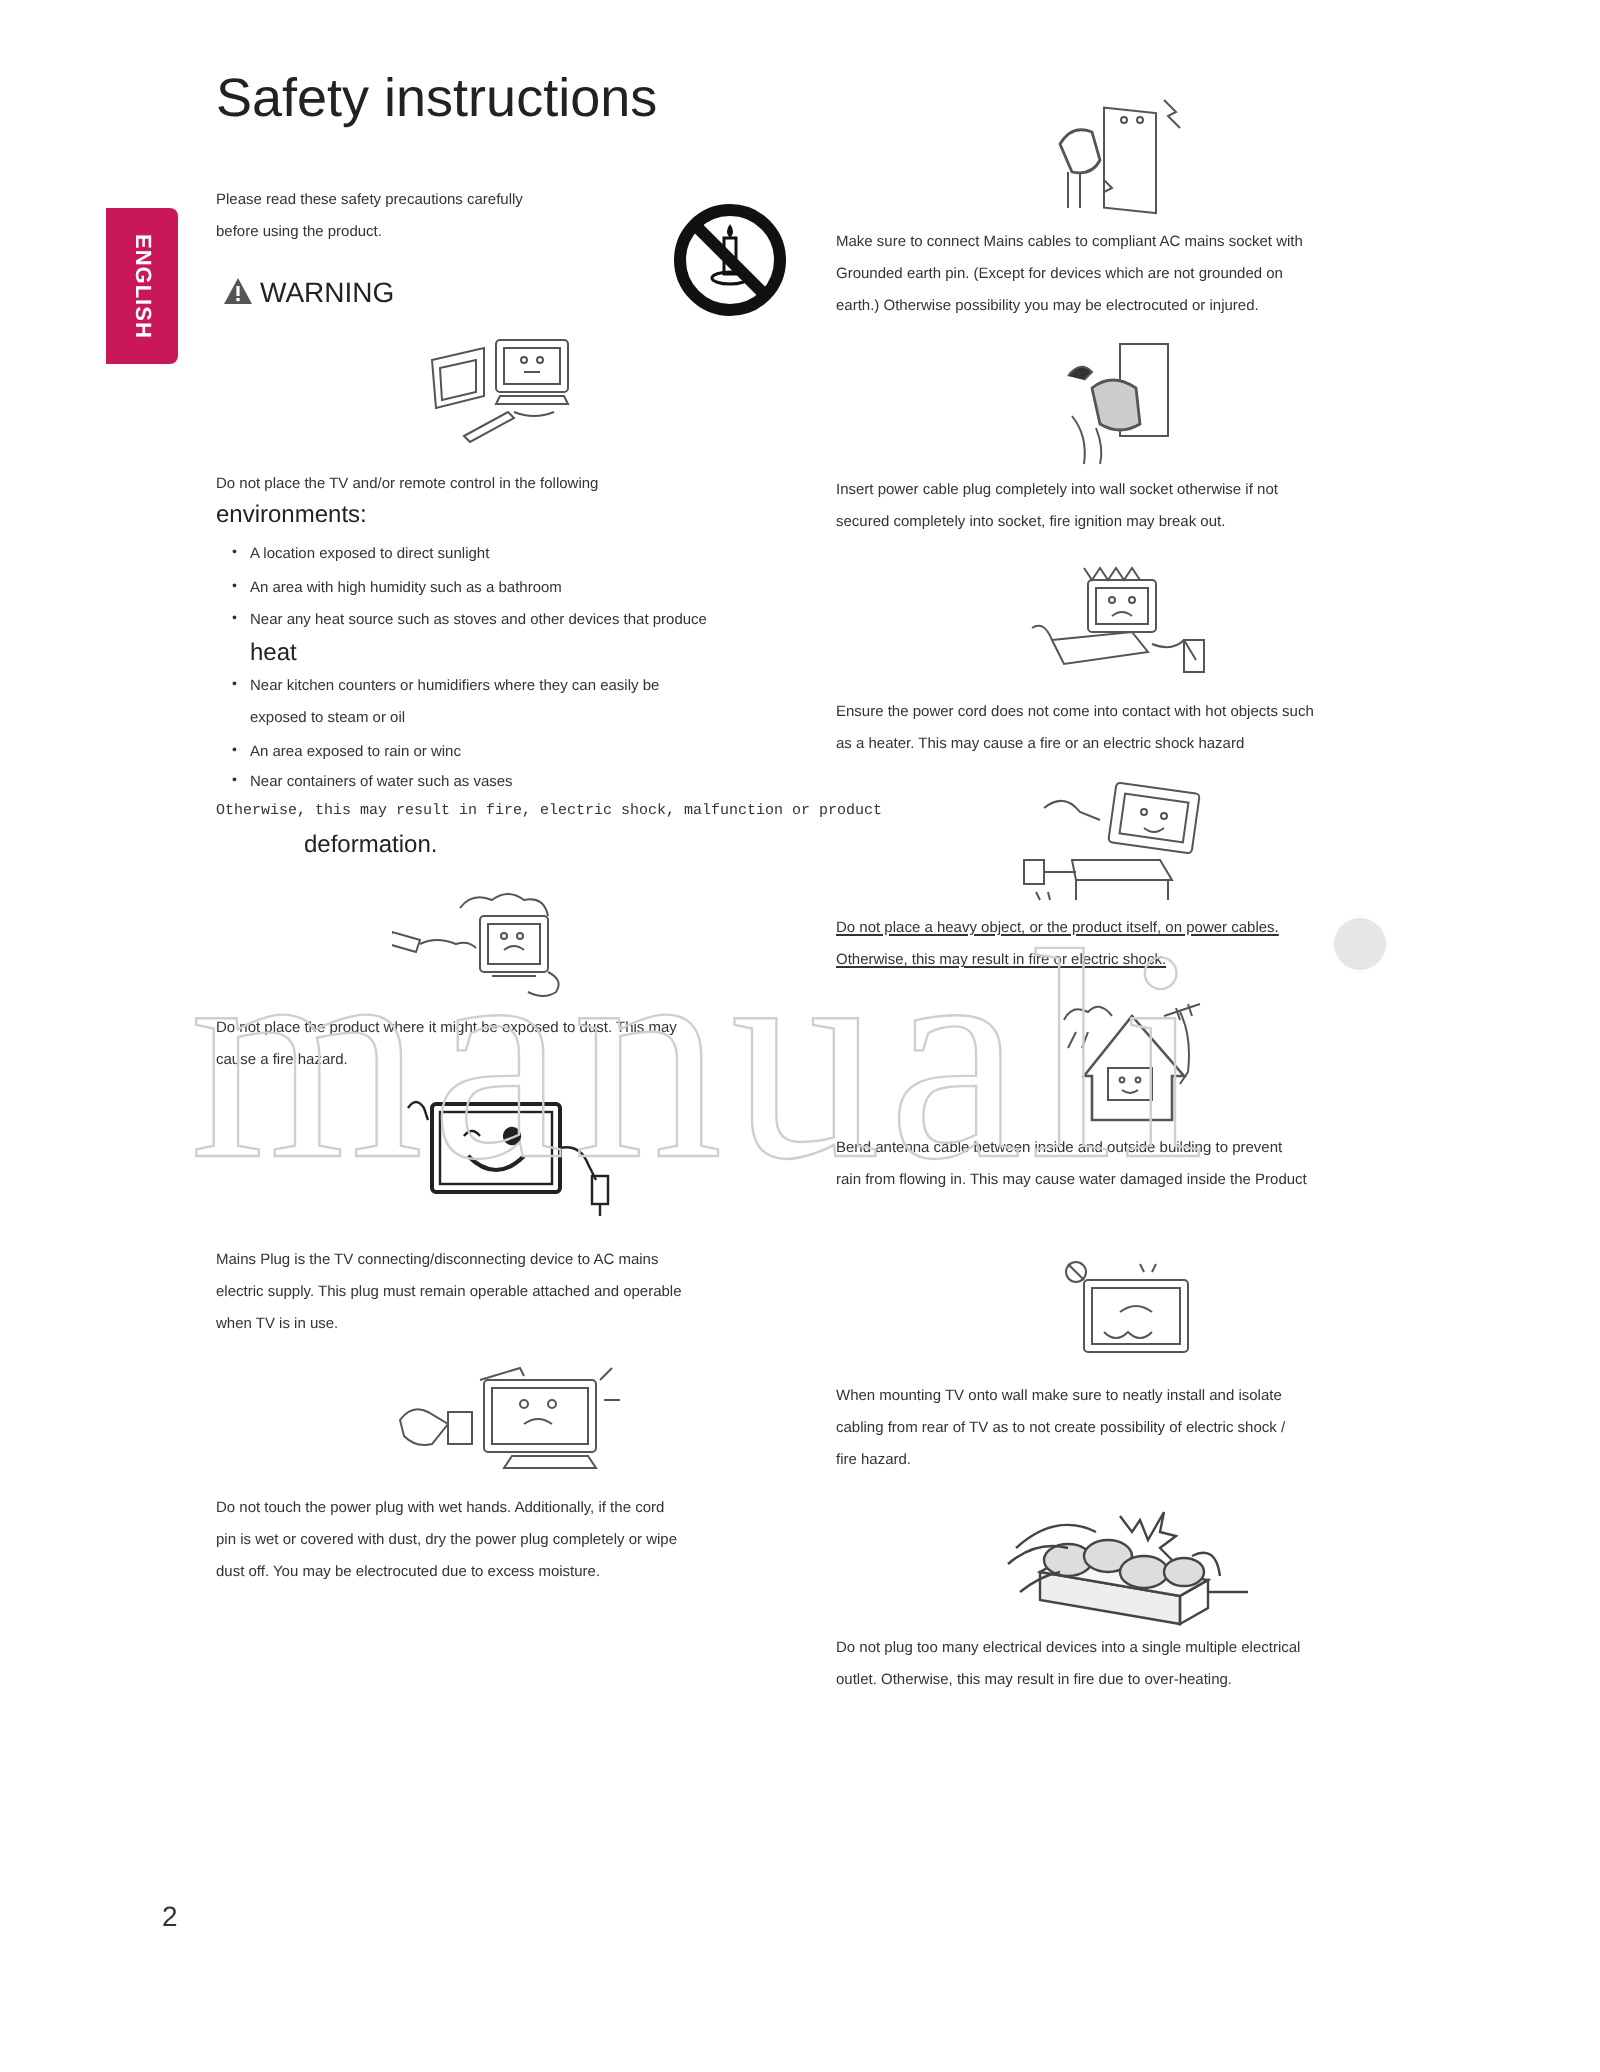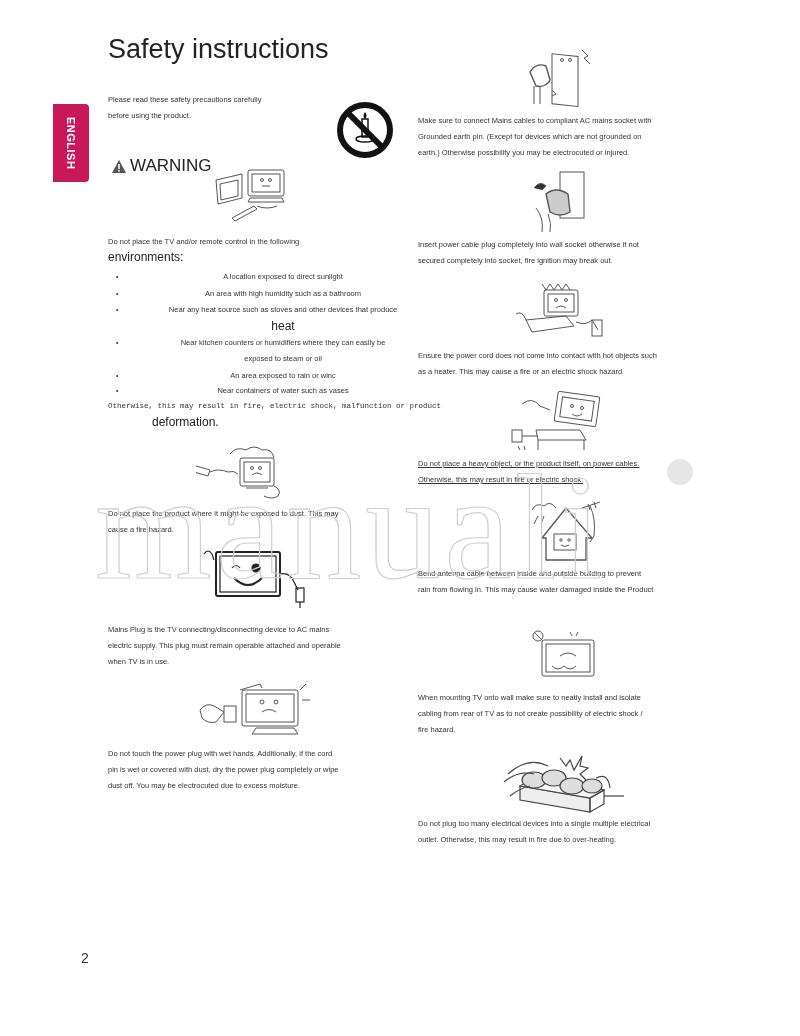--- a/index.html
+++ b/index.html
@@ -14,23 +14,23 @@
       left: 53px; top: 104px; width: 36px; height: 78px; background: #c8185a;
       border-radius: 0 4px 4px 0; display: flex; align-items: center; justify-content: center;
     }
     .lang-tab span {
       color: #fff; font-weight: bold; font-size: 11px; letter-spacing: 0.5px;
       writing-mode: vertical-rl; transform: none;
     }
     .small { font-size: 7.5px; line-height: 16px; color: #333; }
     .med { font-size: 12px; color: #222; }
     .bullets { list-style: none; margin: 0; padding: 0; }
-    .bullets li { position: relative; padding-left: 17px; font-size: 7.5px; color: #333; text-align: center; }
+    .bullets li { position: relative; padding-left: 17px; font-size: 7.5px; color: #333; }
     .bullets li::before { content: "•"; position: absolute; left: 8px; top: 0; font-size: 7px; }
-    .warning { left: 111px; top: 138px; display: flex; align-items: center; gap: 3px; font-size: 17px; color: #222; margin-top: 18px; }
+    .warning { left: 111px; top: 138px; display: flex; gap: 3px; font-size: 14px; color: #222; }
     .pagenum { left: 81px; top: 950px; font-size: 14px; color: #333; }
     .watermark { left: 95px; top: 452px; width: 705px; height: 130px; pointer-events: none; }
     svg .ill { fill: none; stroke: #555; stroke-width: 1; }
   </style>
 </head>
 <body>
 
 <h1 class="abs title">Safety instructions</h1>
 <div class="abs lang-tab">
   <span>ENGLISH</span>

